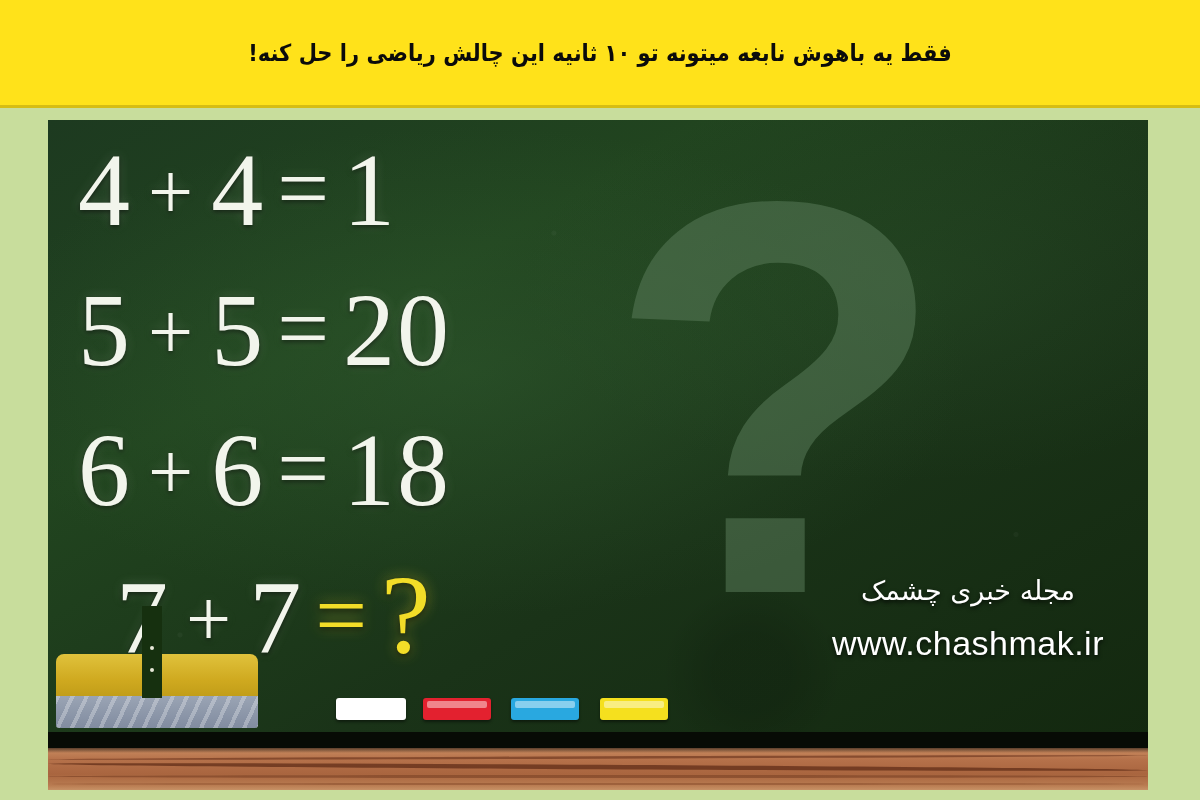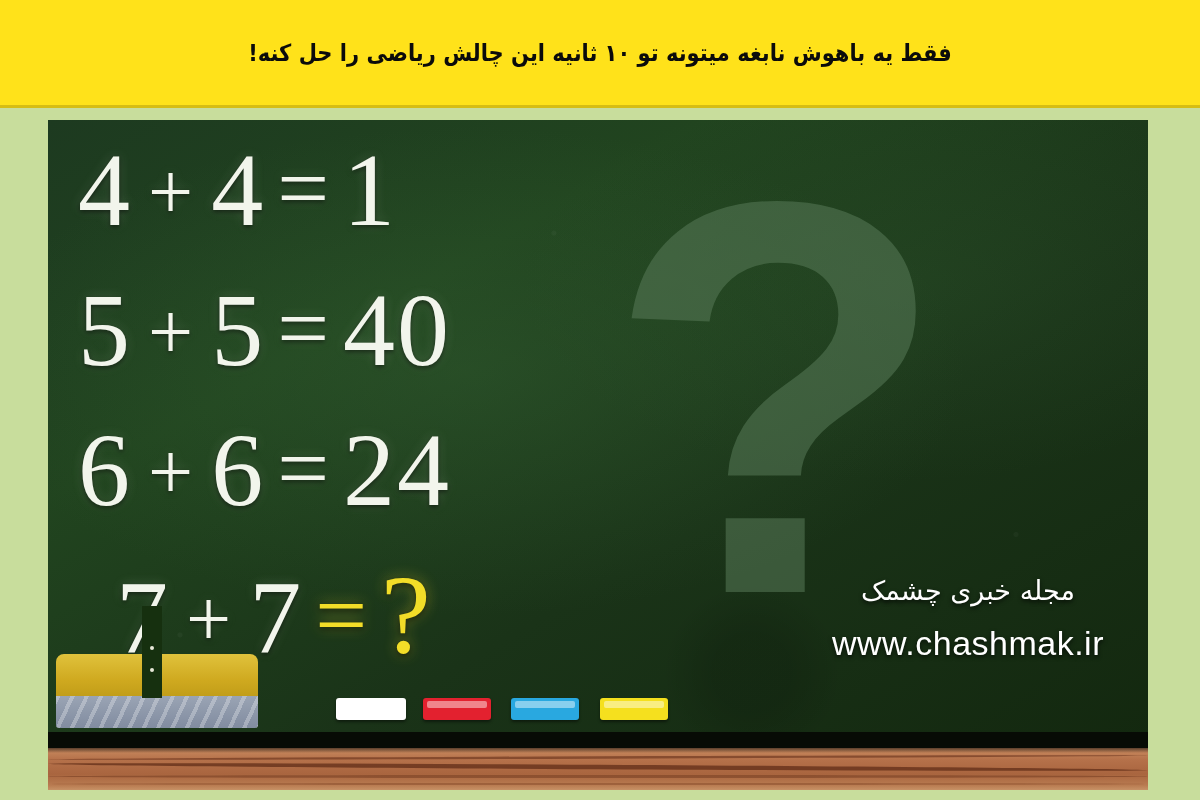--- a/index.html
+++ b/index.html
@@ -247,29 +247,29 @@
           <span class="eq-b">4</span>
           <span class="eq-eq">=</span>
           <span class="eq-res">1</span>
         </div>
 
         <div class="eq-row">
           <span class="eq-a">5</span>
           <span class="eq-plus">+</span>
           <span class="eq-b">5</span>
           <span class="eq-eq">=</span>
-          <span class="eq-res">40</span>
+          <span class="eq-res">20</span>
         </div>
 
         <div class="eq-row">
           <span class="eq-a">6</span>
           <span class="eq-plus">+</span>
           <span class="eq-b">6</span>
           <span class="eq-eq">=</span>
-          <span class="eq-res">24</span>
+          <span class="eq-res">18</span>
         </div>
 
         <div class="eq-row last">
           <span class="eq-a">7</span>
           <span class="eq-plus">+</span>
           <span class="eq-b">7</span>
           <span class="eq-eq hl">=</span>
           <span class="eq-res hl qm">?</span>
         </div>
 

